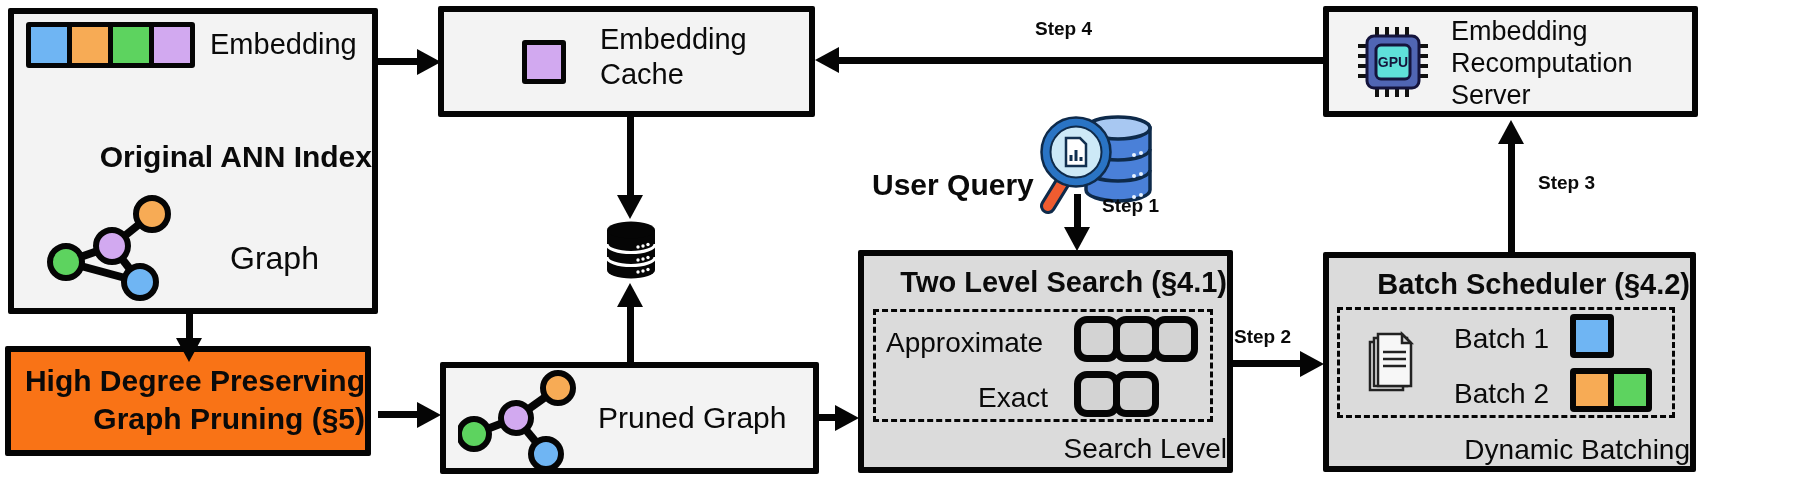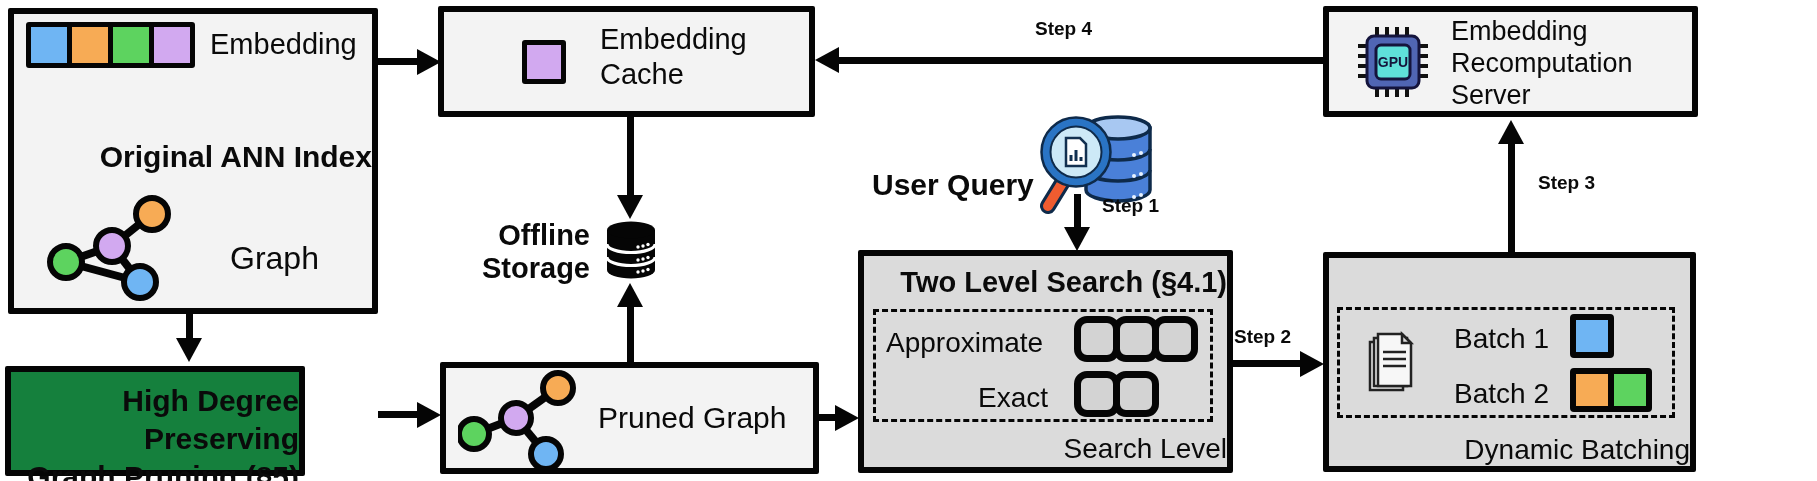--- a/index.html
+++ b/index.html
@@ -89,21 +89,21 @@
       </g>
       <rect x="12" y="12" width="52" height="52" rx="7" stroke="#14143c" stroke-width="3" style="fill: rgb(80, 102, 180);"></rect>
       <rect x="21" y="21" width="34" height="34" rx="5" stroke="#14143c" stroke-width="3" style="fill: rgb(95, 224, 218);"></rect>
       <text x="38" y="43" text-anchor="middle" font-size="14" font-weight="bold" fill="#14143c">GPU</text>
     </svg>
     <div class="abs pre" style="left:122px;top:3px;font-size:27px;line-height:32px;">Embedding
 Recomputation
 Server</div>
   </div>
 
-  <div class="box" style="left: 5px; top: 366px; width: 300px; height: 110px; background-color: #15803d;">
+  <div class="box" style="left: 5px; top: 346px; width: 366px; height: 110px; background-color: #f97316;">
     <div class="abs center bold pre" style="top:10px;font-size:30px;line-height:38px;">High Degree Preserving
 Graph Pruning (§5)</div>
   </div>
 
   <div class="box" style="left: 440px; top: 362px; width: 379px; height: 112px; background-color: rgb(243, 243, 243);">
     <svg class="abs" style="left:12px;top:2px;" width="128" height="98" viewBox="0 0 128 98">
       <g stroke="#050505" stroke-width="8">
         <line x1="16" y1="64" x2="58" y2="48"></line>
         <line x1="58" y1="48" x2="100" y2="18"></line>
         <line x1="58" y1="48" x2="88" y2="84"></line>
@@ -130,20 +130,21 @@
       <div class="abs" style="left:102px;top:70px;font-size:28px;">Exact</div>
       <div class="abs queue-row" style="left:198px;top:59px;">
         <div class="queue" style="background-color: rgb(211, 211, 211);"></div>
         <div class="queue" style="background-color: rgb(211, 211, 211);"></div>
       </div>
     </div>
     <div class="abs center" style="top:177px;font-size:28px;">Search Level</div>
   </div>
 
   <div class="box" style="left: 1323px; top: 252px; width: 373px; height: 220px; background-color: rgb(219, 219, 219);">
+    <div class="abs center bold" style="top:10px;font-size:29px;">Batch Scheduler (§4.2)</div>
     <div class="dashed" style="left:8px;top:49px;width:338px;height:111px;">
       <svg class="abs" style="left:26px;top:20px;" width="52" height="66" viewBox="0 0 52 66">
         <g fill="#efefef" stroke="#222222" stroke-width="2.5">
           <rect x="4" y="12" width="33" height="48"></rect>
           <rect x="8" y="8" width="33" height="48"></rect>
           <path d="M12,4 h24 l9,9 v43 h-33 z" fill="#f7f7f7"></path>
           <path d="M36,4 v9 h9 z" fill="#dddddd"></path>
         </g>
         <g stroke="#222222" stroke-width="2.5">
           <line x1="17" y1="22" x2="40" y2="22"></line>
@@ -157,22 +158,20 @@
       </div>
       <div class="abs" style="left:114px;top:68px;font-size:28px;">Batch 2</div>
       <div class="abs batch-row" style="left:230px;top:58px;">
         <div class="batch-sq" style="background-color: rgb(247, 171, 85);"></div>
         <div class="batch-sq" style="background-color: rgb(93, 211, 95);"></div>
       </div>
     </div>
     <div class="abs center" style="top:176px;font-size:28px;">Dynamic Batching</div>
   </div>
 
-  <div class="abs pre bold" style="left:452px;top:219px;width:138px;text-align:right;font-size:29px;line-height:33px;">Offline
-Storage</div>
   <svg class="abs" style="left:604px;top:220px;" width="54" height="60" viewBox="0 0 54 60">
     <path d="M3,10 v40 a24,8.5 0 0 0 48,0 v-40 z" fill="#050505"></path>
     <ellipse cx="27" cy="10" rx="24" ry="8.5" fill="#050505"></ellipse>
     <path d="M3,24 a24,8.5 0 0 0 48,0" fill="none" stroke="#ffffff" stroke-width="3"></path>
     <path d="M3,37 a24,8.5 0 0 0 48,0" fill="none" stroke="#ffffff" stroke-width="3"></path>
     <g fill="#ffffff">
       <circle cx="34" cy="27" r="1.7"></circle>
         <circle cx="39" cy="26" r="1.7"></circle>
         <circle cx="44" cy="24.5" r="1.7"></circle>
       <circle cx="34" cy="40" r="1.7"></circle>

